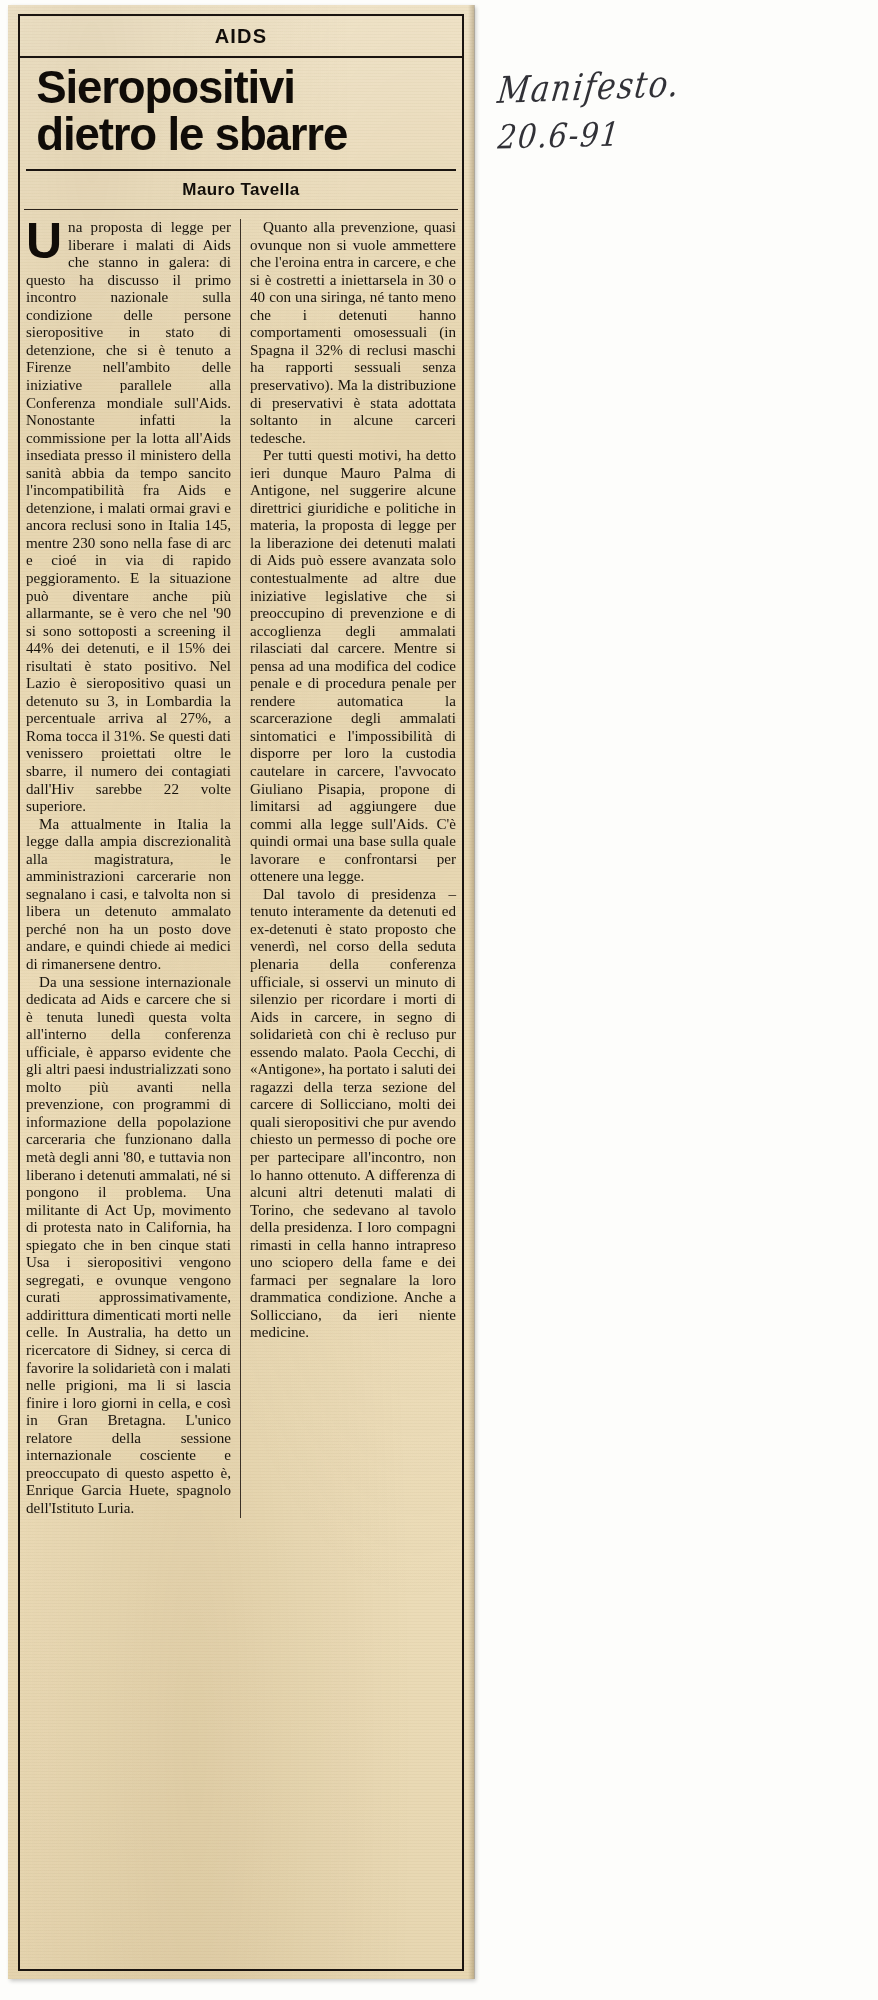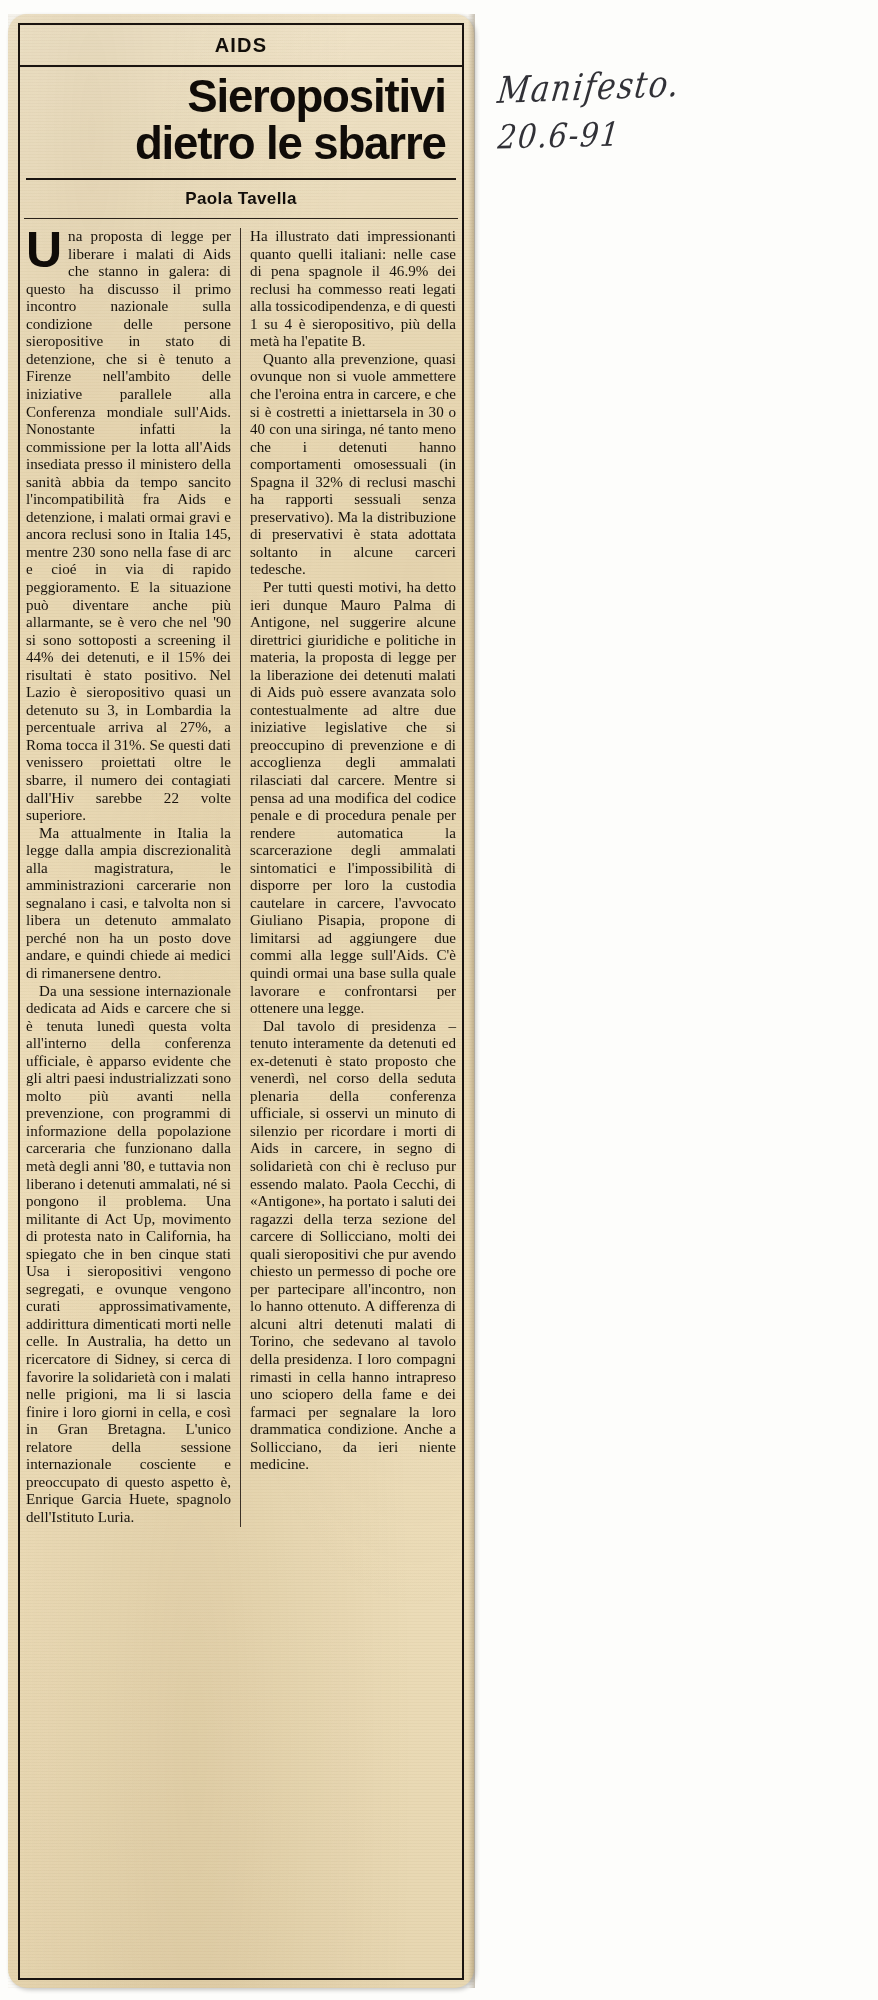--- a/index.html
+++ b/index.html
@@ -19,32 +19,31 @@
   #page {
     position: absolute;
     inset: 0;
     background: #fdfdfb;
   }
 
   
   #clipping {
     position: absolute;
     left: 8px;
-    top: 14px;
+    top: 5px;
     width: 466px;
     height: 1974px;
     background:
       linear-gradient(170deg, rgba(255,255,255,0.30) 0%, rgba(255,255,255,0.0) 22%),
       linear-gradient(12deg, rgba(150,120,60,0.10) 0%, rgba(255,255,255,0) 40%),
       #efe0bd;
     box-shadow: 2px 2px 4px rgba(0,0,0,0.22);
     box-sizing: border-box;
     padding: 16px;
     filter: none;
-    border-radius: 19px;
   }
   
   #grain {
     position: absolute;
     inset: 0;
     pointer-events: none;
     background:
       radial-gradient(ellipse at 18% 6%,  rgba(140,110,55,0.12), rgba(0,0,0,0) 48%),
       radial-gradient(ellipse at 88% 30%, rgba(140,110,55,0.10), rgba(0,0,0,0) 52%),
       radial-gradient(ellipse at 40% 88%, rgba(150,120,60,0.10), rgba(0,0,0,0) 55%),
@@ -74,21 +73,21 @@
     font-family: "Liberation Sans", sans-serif;
     font-weight: bold;
     font-size: 20px;
     letter-spacing: 1.2px;
     color: #120e0a;
   }
 
   
   .headline-band {
     padding: 6px 10px 10px 10px;
-    text-align: right;
+    text-align: left;
   }
   .headline {
     font-family: "Liberation Sans", sans-serif;
     font-weight: bold;
     font-size: 47px;
     line-height: 0.99;
     letter-spacing: -1.2px;
     color: #100c08;
     margin: 0;
     transform: scaleX(0.97);
@@ -201,35 +200,34 @@
       <div class="headline-band">
         <h1 class="headline">
           <span class="l1">Sieropositivi</span>
           <span class="l2">dietro le sbarre</span>
         </h1>
       </div>
 
       <div class="rule-heavy"></div>
 
       <div class="byline-band">
-        <span class="byline">Paola Tavella</span>
+        <span class="byline">Mauro Tavella</span>
       </div>
 
       <div class="rule-thin"></div>
 
       <div class="body-wrap">
 
         <div class="col left">
           <p class="first"><span class="dropcap">U</span><span>na proposta di legge per liberare i malati di Aids che stanno in galera: di questo ha discusso il primo incontro nazionale sulla condizione delle persone sieropositive in stato di detenzione, che si è tenuto a Firenze nell'ambito delle iniziative parallele alla Conferenza mondiale sull'Aids. Nonostante infatti la commissione per la lotta all'Aids insediata presso il ministero della sanità abbia da tempo sancito l'incompatibilità fra Aids e detenzione, i malati ormai gravi e ancora reclusi sono in Italia 145, mentre 230 sono nella fase di arc e cioé in via di rapido peggioramento. E la situazione può diventare anche più allarmante, se è vero che nel '90 si sono sottoposti a screening il 44% dei detenuti, e il 15% dei risultati è stato positivo. Nel Lazio è sieropositivo quasi un detenuto su 3, in Lombardia la percentuale arriva al 27%, a Roma tocca il 31%. Se questi dati venissero proiettati oltre le sbarre, il numero dei contagiati dall'Hiv sarebbe 22 volte superiore.</span></p>
           <p>Ma attualmente in Italia la legge dalla ampia discrezionalità alla magistratura, le amministrazioni carcerarie non segnalano i casi, e talvolta non si libera un detenuto ammalato perché non ha un posto dove andare, e quindi chiede ai medici di rimanersene dentro.</p>
           <p>Da una sessione internazionale dedicata ad Aids e carcere che si è tenuta lunedì questa volta all'interno della conferenza ufficiale, è apparso evidente che gli altri paesi industrializzati sono molto più avanti nella prevenzione, con programmi di informazione della popolazione carceraria che funzionano dalla metà degli anni '80, e tuttavia non liberano i detenuti ammalati, né si pongono il problema. Una militante di Act Up, movimento di protesta nato in California, ha spiegato che in ben cinque stati Usa i sieropositivi vengono segregati, e ovunque vengono curati approssimativamente, addirittura dimenticati morti nelle celle. In Australia, ha detto un ricercatore di Sidney, si cerca di favorire la solidarietà con i malati nelle prigioni, ma li si lascia finire i loro giorni in cella, e così in Gran Bretagna. L'unico relatore della sessione internazionale cosciente e preoccupato di questo aspetto è, Enrique Garcia Huete, spagnolo dell'Istituto Luria.</p>
         </div>
 
         <div class="col right">
-          <p class="first">Ha illustrato dati impressionanti quanto quelli italiani: nelle case di pena spagnole il 46.9% dei reclusi ha commesso reati legati alla tossicodipendenza, e di questi 1 su 4 è sieropositivo, più della metà ha l'epatite B.</p>
           <p>Quanto alla prevenzione, quasi ovunque non si vuole ammettere che l'eroina entra in carcere, e che si è costretti a iniettarsela in 30 o 40 con una siringa, né tanto meno che i detenuti hanno comportamenti omosessuali (in Spagna il 32% di reclusi maschi ha rapporti sessuali senza preservativo). Ma la distribuzione di preservativi è stata adottata soltanto in alcune carceri tedesche.</p>
           <p>Per tutti questi motivi, ha detto ieri dunque Mauro Palma di Antigone, nel suggerire alcune direttrici giuridiche e politiche in materia, la proposta di legge per la liberazione dei detenuti malati di Aids può essere avanzata solo contestualmente ad altre due iniziative legislative che si preoccupino di prevenzione e di accoglienza degli ammalati rilasciati dal carcere. Mentre si pensa ad una modifica del codice penale e di procedura penale per rendere automatica la scarcerazione degli ammalati sintomatici e l'impossibilità di disporre per loro la custodia cautelare in carcere, l'avvocato Giuliano Pisapia, propone di limitarsi ad aggiungere due commi alla legge sull'Aids. C'è quindi ormai una base sulla quale lavorare e confrontarsi per ottenere una legge.</p>
           <p>Dal tavolo di presidenza –tenuto interamente da detenuti ed ex-detenuti è stato proposto che venerdì, nel corso della seduta plenaria della conferenza ufficiale, si osservi un minuto di silenzio per ricordare i morti di Aids in carcere, in segno di solidarietà con chi è recluso pur essendo malato. Paola Cecchi, di «Antigone», ha portato i saluti dei ragazzi della terza sezione del carcere di Sollicciano, molti dei quali sieropositivi che pur avendo chiesto un permesso di poche ore per partecipare all'incontro, non lo hanno ottenuto. A differenza di alcuni altri detenuti malati di Torino, che sedevano al tavolo della presidenza. I loro compagni rimasti in cella hanno intrapreso uno sciopero della fame e dei farmaci per segnalare la loro drammatica condizione. Anche a Sollicciano, da ieri niente medicine.</p>
         </div>
 
       </div>
     </div>
   </div>
 
   <div id="handwriting">

